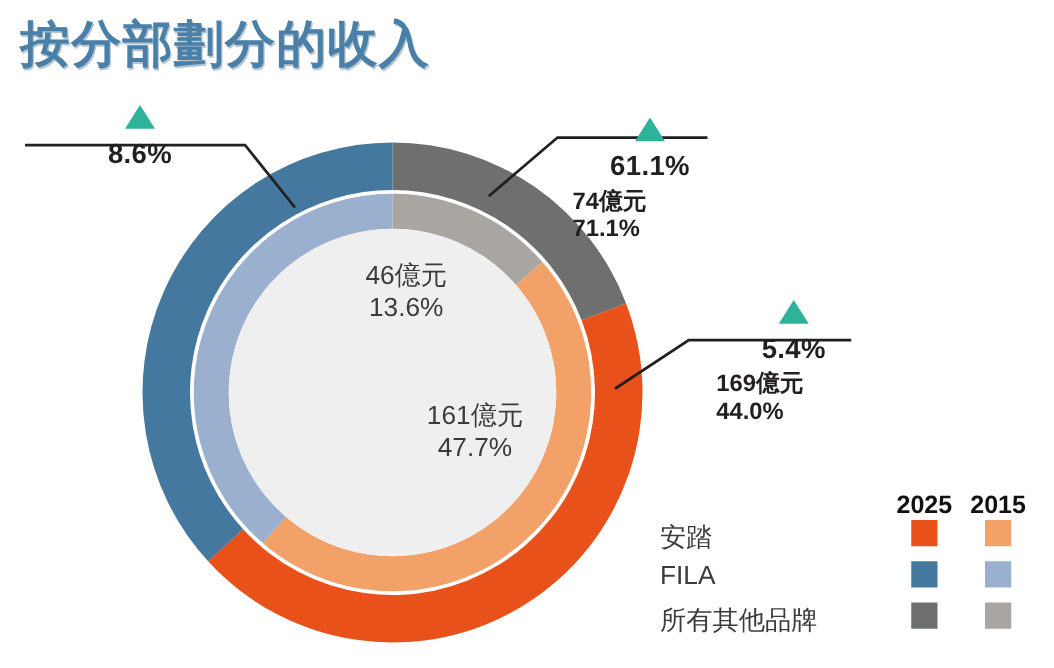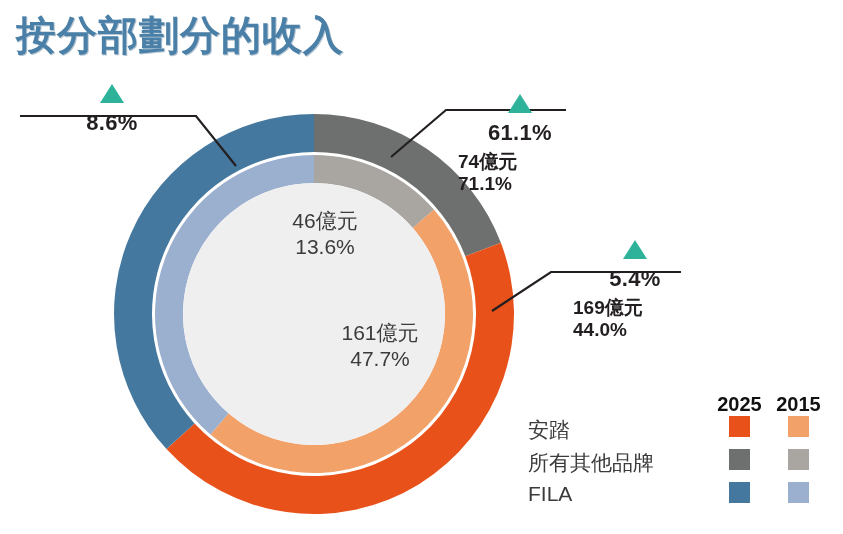--- a/index.html
+++ b/index.html
@@ -211,33 +211,33 @@
       <div class="legend-label">安踏</div>
       <div class="legend-swatch-cell">
         <span class="swatch" style="background: rgb(232, 82, 26);"></span>
       </div>
       <div class="legend-swatch-cell">
         <span class="swatch" style="background: rgb(242, 161, 105);"></span>
       </div>
     </div>
 
     <div class="legend-row">
+      <div class="legend-label">FILA</div>
+      <div class="legend-swatch-cell">
+        <span class="swatch" style="background: rgb(69, 120, 159);"></span>
+      </div>
+      <div class="legend-swatch-cell">
+        <span class="swatch" style="background: rgb(155, 175, 206);"></span>
+      </div>
+    </div>
+
+    <div class="legend-row">
       <div class="legend-label">所有其他品牌</div>
       <div class="legend-swatch-cell">
         <span class="swatch" style="background: rgb(110, 112, 111);"></span>
       </div>
       <div class="legend-swatch-cell">
         <span class="swatch" style="background: rgb(169, 165, 160);"></span>
       </div>
     </div>
-
-    <div class="legend-row">
-      <div class="legend-label">FILA</div>
-      <div class="legend-swatch-cell">
-        <span class="swatch" style="background: rgb(69, 120, 159);"></span>
-      </div>
-      <div class="legend-swatch-cell">
-        <span class="swatch" style="background: rgb(155, 175, 206);"></span>
-      </div>
-    </div>
   </div>
 
 </div>
 
 </body></html>

